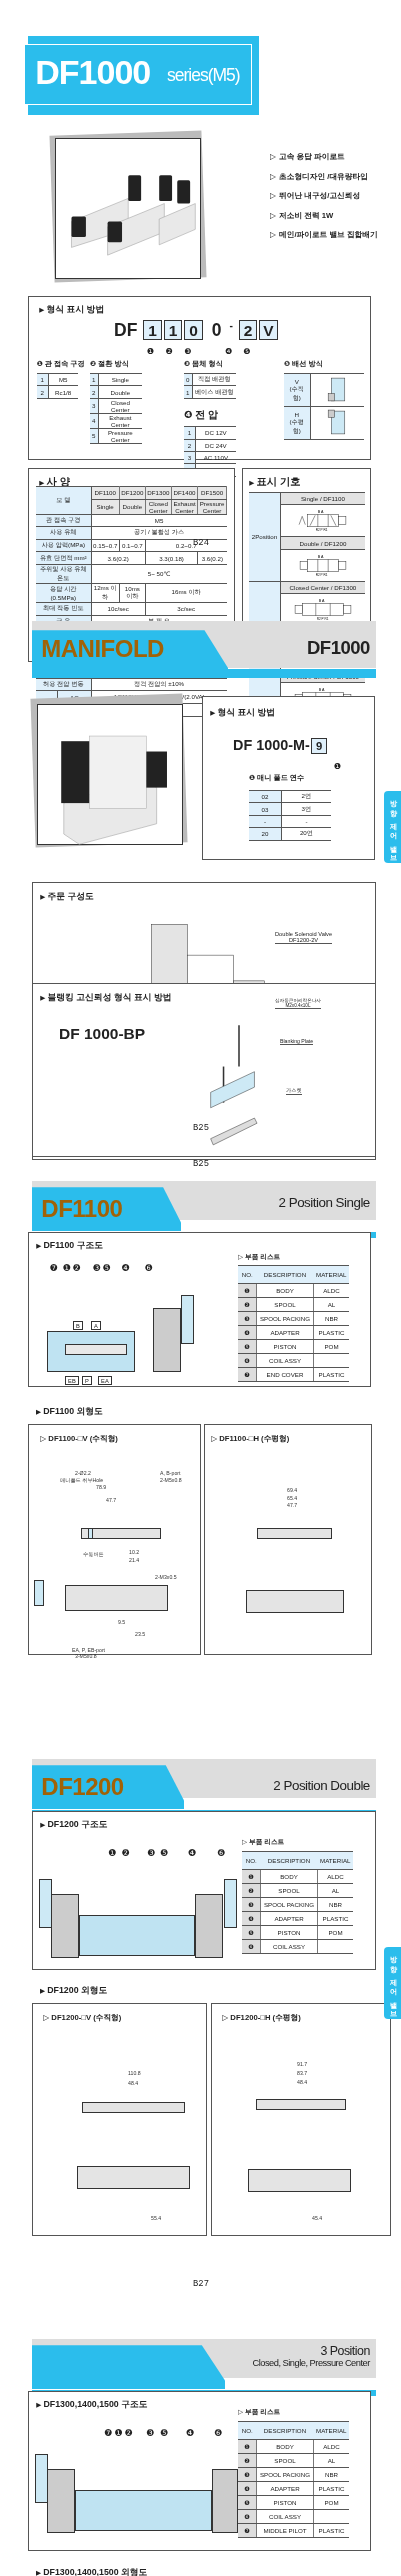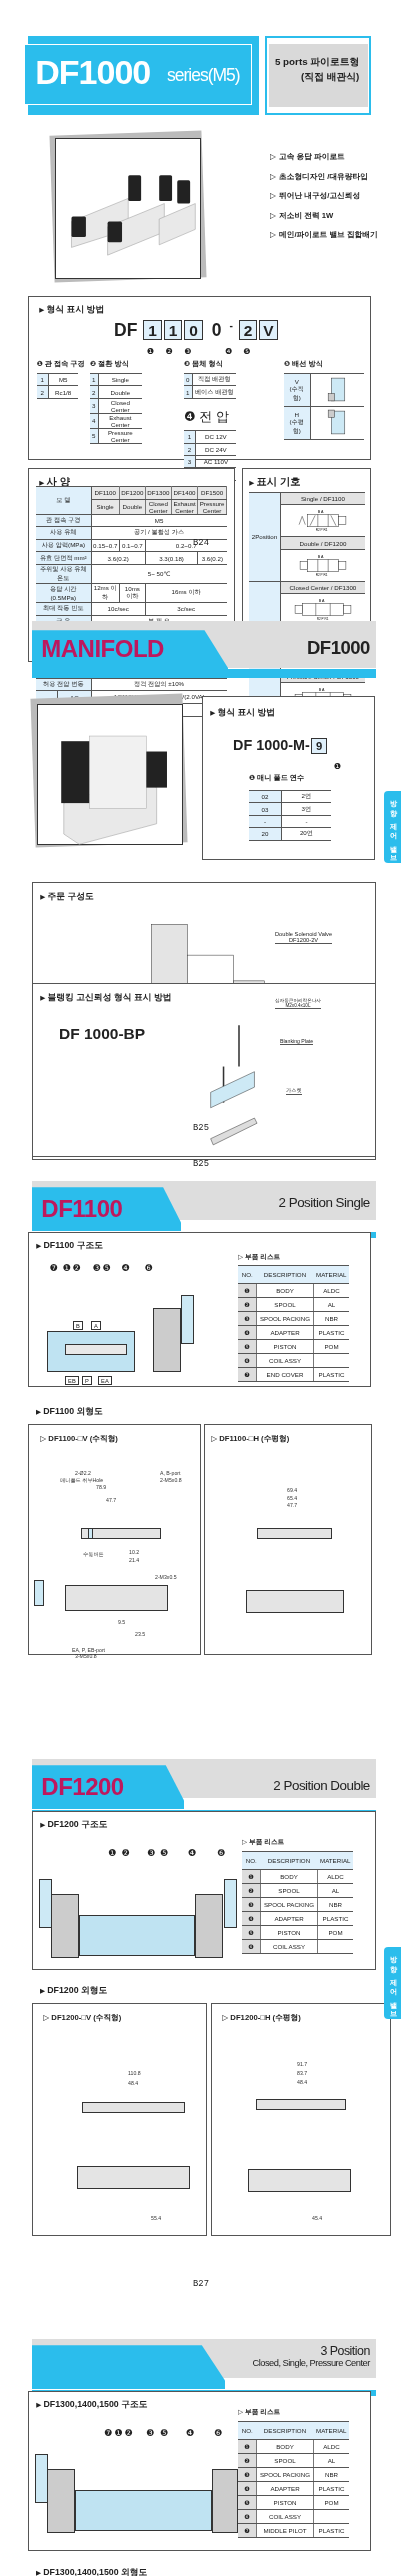--- a/index.html
+++ b/index.html
@@ -30,21 +30,21 @@
 .spec .h{background:#e8e8e8;border-right:0.5px solid #777}
 .sym td{border-bottom:0.5px solid #555;font-size:6.2px;text-align:center;padding:0}
 .sym .lab{background:#e3e3e3;height:12.4px}
 .sym .k{background:#dff0fb;border-right:0.5px solid #555;width:31px}
 .valve-sym{height:31px;display:flex;align-items:center;justify-content:center}
 
 .banner{position:absolute;left:32px;width:344px;height:57px}
 .banner .gray{position:absolute;left:0;top:0;width:100%;height:47px;background:#ddd}
 .banner .blue{position:absolute;left:0;top:9.3px;height:47px;background:#2bbdec;clip-path:polygon(0 0,88% 0,100% 80%,100% 100%,0 100%)}
 .banner .strip{position:absolute;left:0;bottom:0;width:100%;height:9.3px;background:#2bbdec}
-.banner .t{position:absolute;left:9.3px;top:12.4px;color:#be185d;font-weight:bold;font-size:24px;letter-spacing:-0.5px;white-space:nowrap}
+.banner .t{position:absolute;left:9.3px;top:12.4px;color:#a16207;font-weight:bold;font-size:24px;letter-spacing:-0.5px;white-space:nowrap}
 .banner .r{position:absolute;right:6.2px;top:9.3px;font-size:13.4px;letter-spacing:-0.5px;text-align:right;white-space:nowrap;color:#222}
 .sidetab{position:absolute;right:0;width:18.5px;height:72px;background:#2bbdec;border-radius:4.1px 0 0 4.1px;color:#fff;font-weight:bold;font-size:7.2px;writing-mode:vertical-rl;text-align:center;line-height:18.5px;letter-spacing:2.1px}
 .parts td,.parts th{border-bottom:0.5px solid #555;font-size:6.2px;text-align:center;height:14px;font-weight:normal}
 .parts th{background:#dff0fb;height:17.5px}
 .parts td.n{background:#ddd;width:18.5px;border-right:0.5px solid #777}
 .parts td.d{border-right:0.5px solid #777;width:57px}
 .cut-body{position:absolute;background:#bfe3f2;border:0.5px solid #333}
 .coil{position:absolute;background:#ccc;border:0.5px solid #333}
 .portlbl{position:absolute;border:0.5px solid #333;font-size:5.7px;padding:0.5px 2.1px;background:#fff}
 .subbox{position:absolute;border:0.5px solid #555;background:#fff}
@@ -55,26 +55,20 @@
 </style>
 </head>
 <body>
 
 <div class="page" style="top:0;height:567px">
   <div class="hero-blue" style="left:28px;top:36px;width:231px;height:79px"></div>
   <div class="abs" style="left:24px;top:44px;width:228px;height:61px;border:0.5px solid #fff;background:#2bbdec">
     <span class="hero-title abs" style="left:10.3px;top:8.2px">DF1000</span>
     <span class="hero-sub abs" style="left:142px;top:19.6px;color:#fff">series(M5)</span>
   </div>
-  <div class="typebox" style="left:265px;top:36px;width:106px;height:79px">
-    <div class="inner">
-      <div>5 ports 파이로트형</div>
-      <div>(직접 배관식)</div>
-    </div>
-  </div>
   <div class="photo-shadow" style="left:52px;top:133px;width:152px;height:147px"></div>
   <div class="photo" style="left:55px;top:138px;width:146px;height:141px">
     <svg width="146" height="141" viewBox="0 0 283 273">
       <g fill="#e9e9e9" stroke="#999">
         <polygon points="30,160 140,115 140,175 30,210"></polygon>
         <polygon points="100,170 210,125 210,180 100,225"></polygon>
         <polygon points="200,155 270,125 270,175 200,205"></polygon>
       </g>
       <g fill="#222">
         <rect x="30" y="150" width="28" height="40" rx="3"></rect>
@@ -159,21 +153,21 @@
             <tr>
               <td class="k">0</td>
               <td>직접 배관형</td>
             </tr>
         <tr>
               <td class="k">1</td>
               <td>베이스 배관형</td>
             </tr>
       </tbody>
         </table>
-      <div style="font-size:13px;font-weight:normal;margin:9.3px 0 4.1px">❹ 전 압</div>
+      <div style="font-size:10px;font-weight:bold;margin:9.3px 0 4.1px">❹ 전 압</div>
       <table class="tbl" style="width:52px;border-top:1px solid #555">
         <tbody>
             <tr>
               <td class="k">1</td>
               <td>DC 12V</td>
             </tr>
         <tr>
               <td class="k">2</td>
               <td>DC 24V</td>
             </tr>

